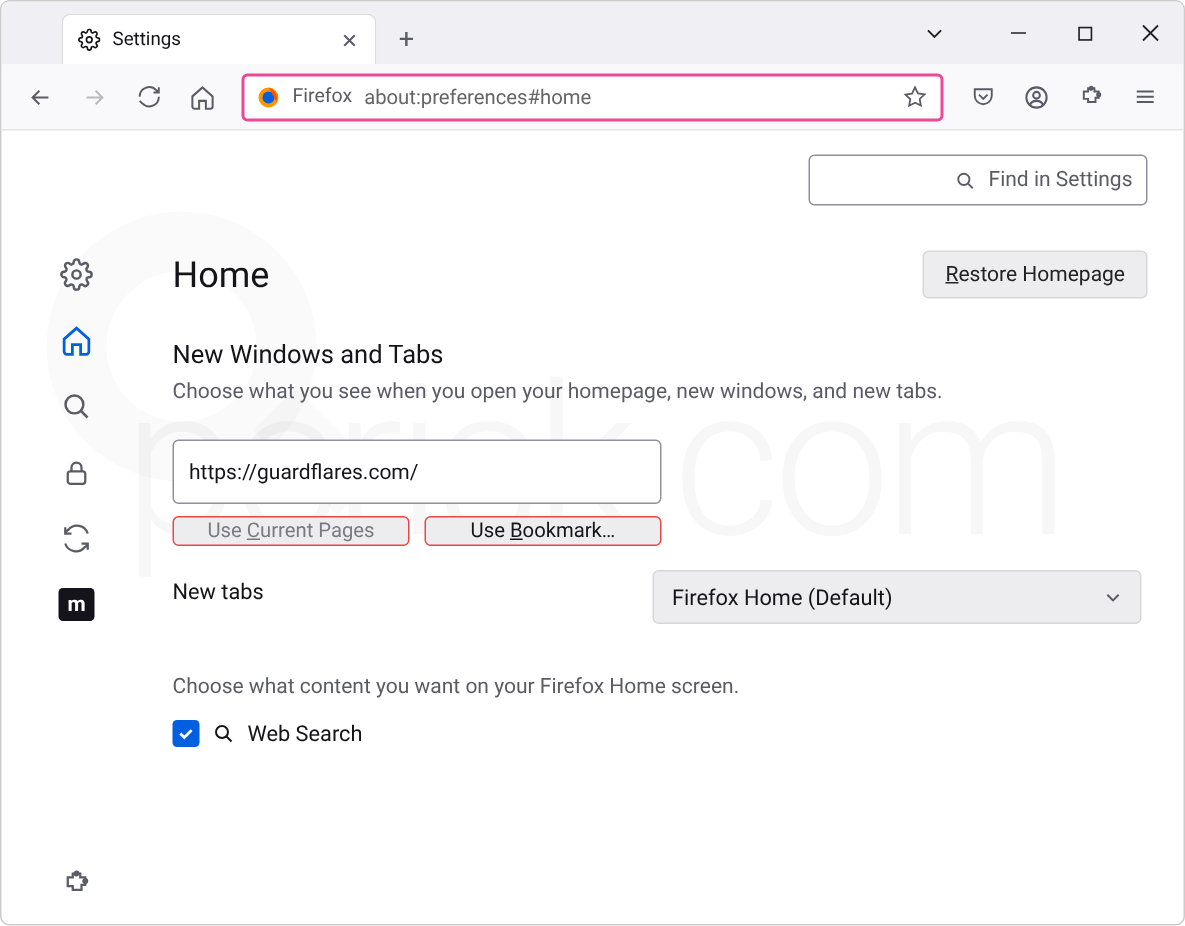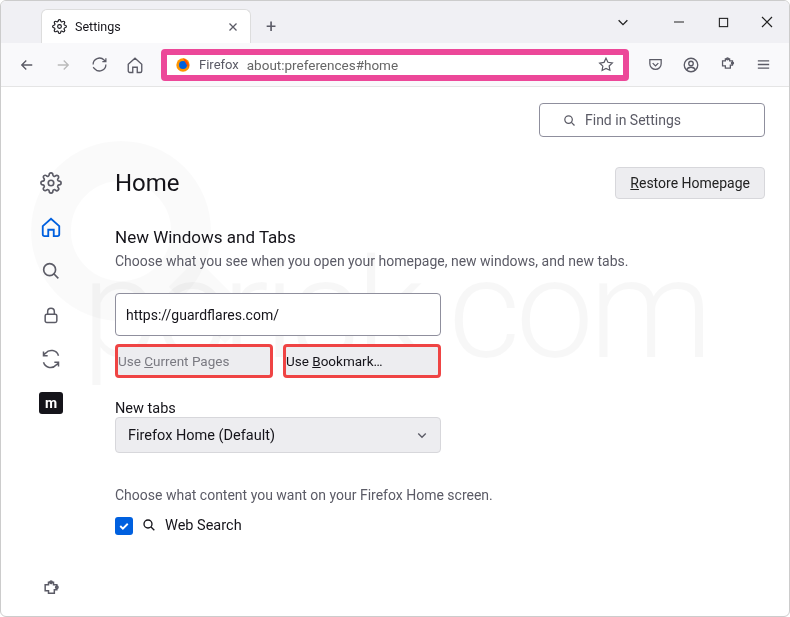--- a/index.html
+++ b/index.html
@@ -17,54 +17,54 @@
     .tab .close { margin-left: auto; width: 14px; height: 14px; color: #5b5b66; cursor: pointer; }
     .newtab { width: 28px; height: 28px; display: flex; align-items: center; justify-content: center; margin-left: 6px; margin-bottom: 3px; cursor: pointer; color: #5b5b66; font-size: 18px; }
     .wincontrols { position: absolute; right: 0; top: 0; height: 42px; display: flex; align-items: center; gap: 0; }
     .wincontrols > div { width: 44px; height: 38px; display: flex; align-items: center; justify-content: center; color: #222; }
     .wincontrols .chev { margin-right: 20px; width: 28px; }
 
     
     .toolbar { height: 44px; background: #f9f9fb; border-bottom: 1px solid #e5e5e5; display: flex; align-items: center; padding: 0 10px; gap: 4px; position: relative; z-index: 1; }
     .tbtn { width: 32px; height: 32px; display: flex; align-items: center; justify-content: center; border-radius: 4px; color: #5b5b66; cursor: pointer; }
     .tbtn.disabled { color: #bbb; cursor: default; }
-    .urlbar { flex: 1; height: 32px; background: #fff; border: 6px solid #ec4899; border-radius: 4px; display: flex; align-items: center; padding: 0 8px; gap: 8px; margin: 16px 6px; }
+    .urlbar { flex: 1; height: 32px; background: #fff; border: 2px solid #ec4899; border-radius: 4px; display: flex; align-items: center; padding: 0 8px; gap: 8px; margin: 16px 6px; }
     .urlbar .fxlogo { width: 16px; height: 16px; }
     .urlbar .fxtext { font-size: 13px; color: #5b5b66; }
     .urlbar .addr { font-size: 13.5px; color: #666; flex: 1; }
     .urlbar .star { width: 18px; height: 18px; color: #5b5b66; }
 
     
     .content { display: flex; height: calc(617px - 42px - 44px); position: relative; z-index: 1; }
     .sidebar { width: 100px; padding-top: 85px; display: flex; flex-direction: column; align-items: center; gap: 22px; }
     .sbicon { width: 22px; height: 22px; color: #5b5b66; cursor: pointer; display: flex; align-items: center; justify-content: center; }
     .sbicon.active { color: #0060df; }
     .sidebar .spacer { flex: 1; }
 
     .main { flex: 1; padding: 16px 24px 0 14px; overflow: hidden; }
     .searchwrap { display: flex; justify-content: flex-end; margin-bottom: 30px; }
-    .settingsearch { width: 226px; height: 34px; border: 1px solid #8f8f9d; border-radius: 4px; display: flex; align-items: center; padding: 0 22px; gap: 8px; color: #5b5b66; font-size: 14px; }
+    .settingsearch { width: 226px; height: 34px; border: 1px solid #8f8f9d; border-radius: 4px; display: flex; align-items: center; padding: 0 9px; gap: 8px; color: #5b5b66; font-size: 14px; justify-content: flex-end; }
 
     .titlerow { display: flex; align-items: center; justify-content: space-between; margin-bottom: 28px; }
     h1 { font-size: 24px; font-weight: 400; color: #15141a; }
     .restore { height: 32px; padding: 0 14px; background: #ededf0; border: 1px solid #d7d7db; border-radius: 4px; font-size: 14px; color: #222; display: flex; align-items: center; cursor: pointer; }
 
     h2 { font-size: 17px; font-weight: 400; color: #15141a; margin-bottom: 6px; }
     .desc { font-size: 14px; color: #5b5b66; margin-bottom: 24px; }
 
     .row { display: flex; align-items: flex-start; margin-bottom: 16px; }
     .row .label { width: 320px; font-size: 14.5px; color: #15141a; padding-top: 6px; }
     .row .controls { width: 326px; display: flex; flex-direction: column; gap: 8px; }
     .select { height: 36px; background: #ededf0; border: 1px solid #d7d7db; border-radius: 4px; display: flex; align-items: center; padding: 0 12px; font-size: 14.5px; color: #15141a; cursor: pointer; position: relative; }
     .select .chev { margin-left: auto; color: #5b5b66; }
     .txtinput { height: 43px; border: 1px solid #8f8f9d; border-radius: 4px; padding: 0 10px; font-size: 14px; color: #15141a; display: flex; align-items: center; background: #fff; }
     .btnrow { display: flex; gap: 10px; }
-    .btn { flex: 1; height: 34px; background: #ededf0; border: 3px solid #ef4444; border-radius: 4px; font-size: 13.5px; color: #7a7a82; display: flex; align-items: center; cursor: pointer; white-space: nowrap; overflow: hidden; }
-
-    .checkrow { display: flex; align-items: flex-start; gap: 8px; margin-top: 12px; }
+    .btn { flex: 1; height: 20px; background: #ededf0; border: 1px solid #ef4444; border-radius: 4px; font-size: 13.5px; color: #7a7a82; display: flex; align-items: center; justify-content: center; cursor: pointer; white-space: nowrap; overflow: hidden; }
+
+    .checkrow { display: flex; align-items: center; gap: 8px; margin-top: 12px; }
     .cbox { width: 18px; height: 18px; background: #0060df; border-radius: 3px; display: flex; align-items: center; justify-content: center; }
     .cbox svg { width: 12px; height: 12px; color: #fff; }
 
     svg { display: block; }
   </style>
 </head>
 <body>
 
 <div class="watermark">pcrisk.com</div>
 <div class="watermark-circle"></div>
@@ -248,21 +248,21 @@
           <div class="btn">
               <span>Use&nbsp;<span style="text-decoration:underline;">C</span>urrent Pages</span>
             </div>
           <div class="btn" style="color:#15141a;">
               <span>Use&nbsp;<span style="text-decoration:underline;">B</span>ookmark…</span>
             </div>
         </div>
       </div>
     </div>
 
-    <div class="row" style="margin-bottom:34px;flex-direction:column;">
+    <div class="row" style="margin-bottom:34px;">
       <div class="label">New tabs</div>
       <div class="controls">
         <div class="select">
           <span>Firefox Home (Default)</span>
           <span class="chev">
               <svg width="12" height="12" viewBox="0 0 16 16" fill="none" stroke="currentColor" stroke-width="1.8">
                 <path d="M3 6l5 5 5-5"></path>
               </svg>
             </span>
         </div>

